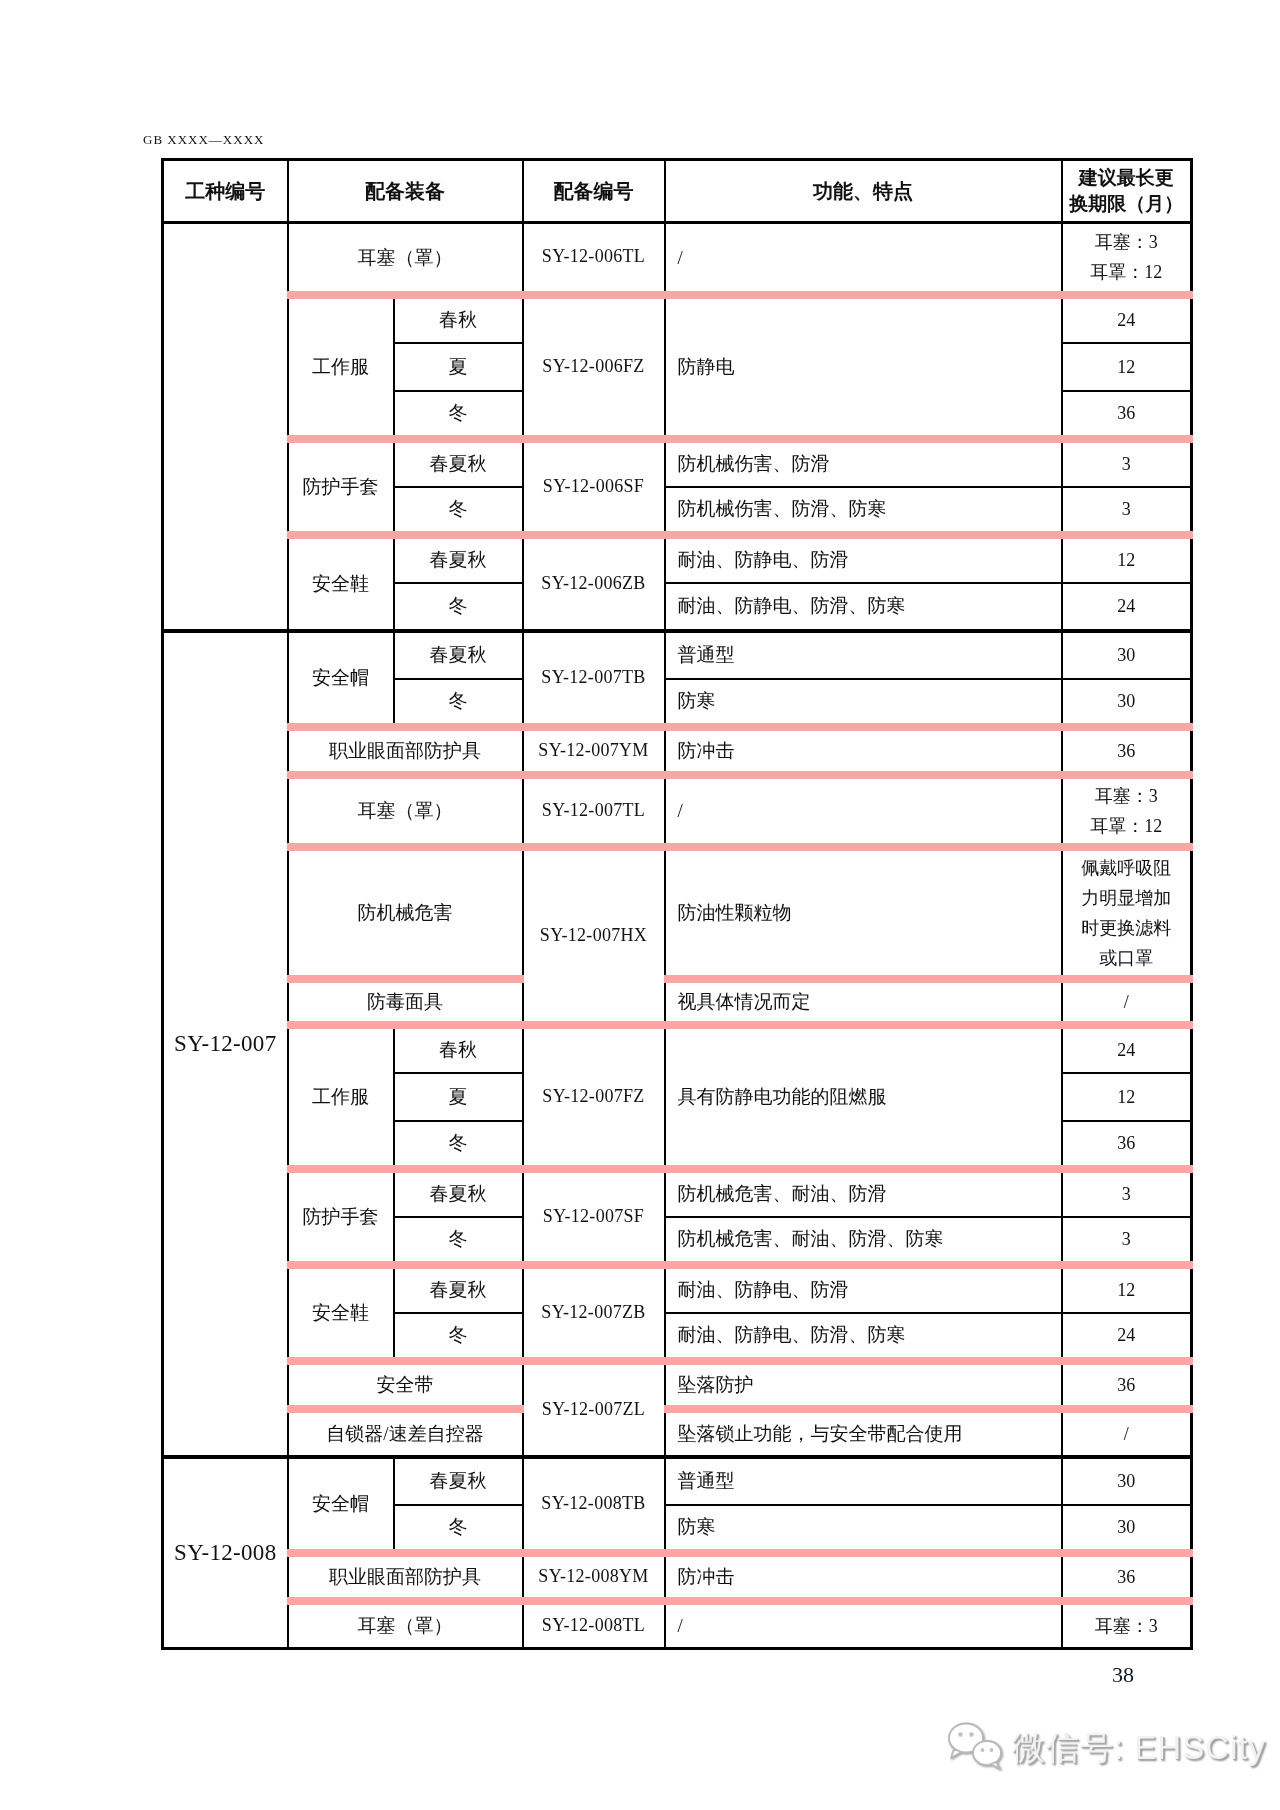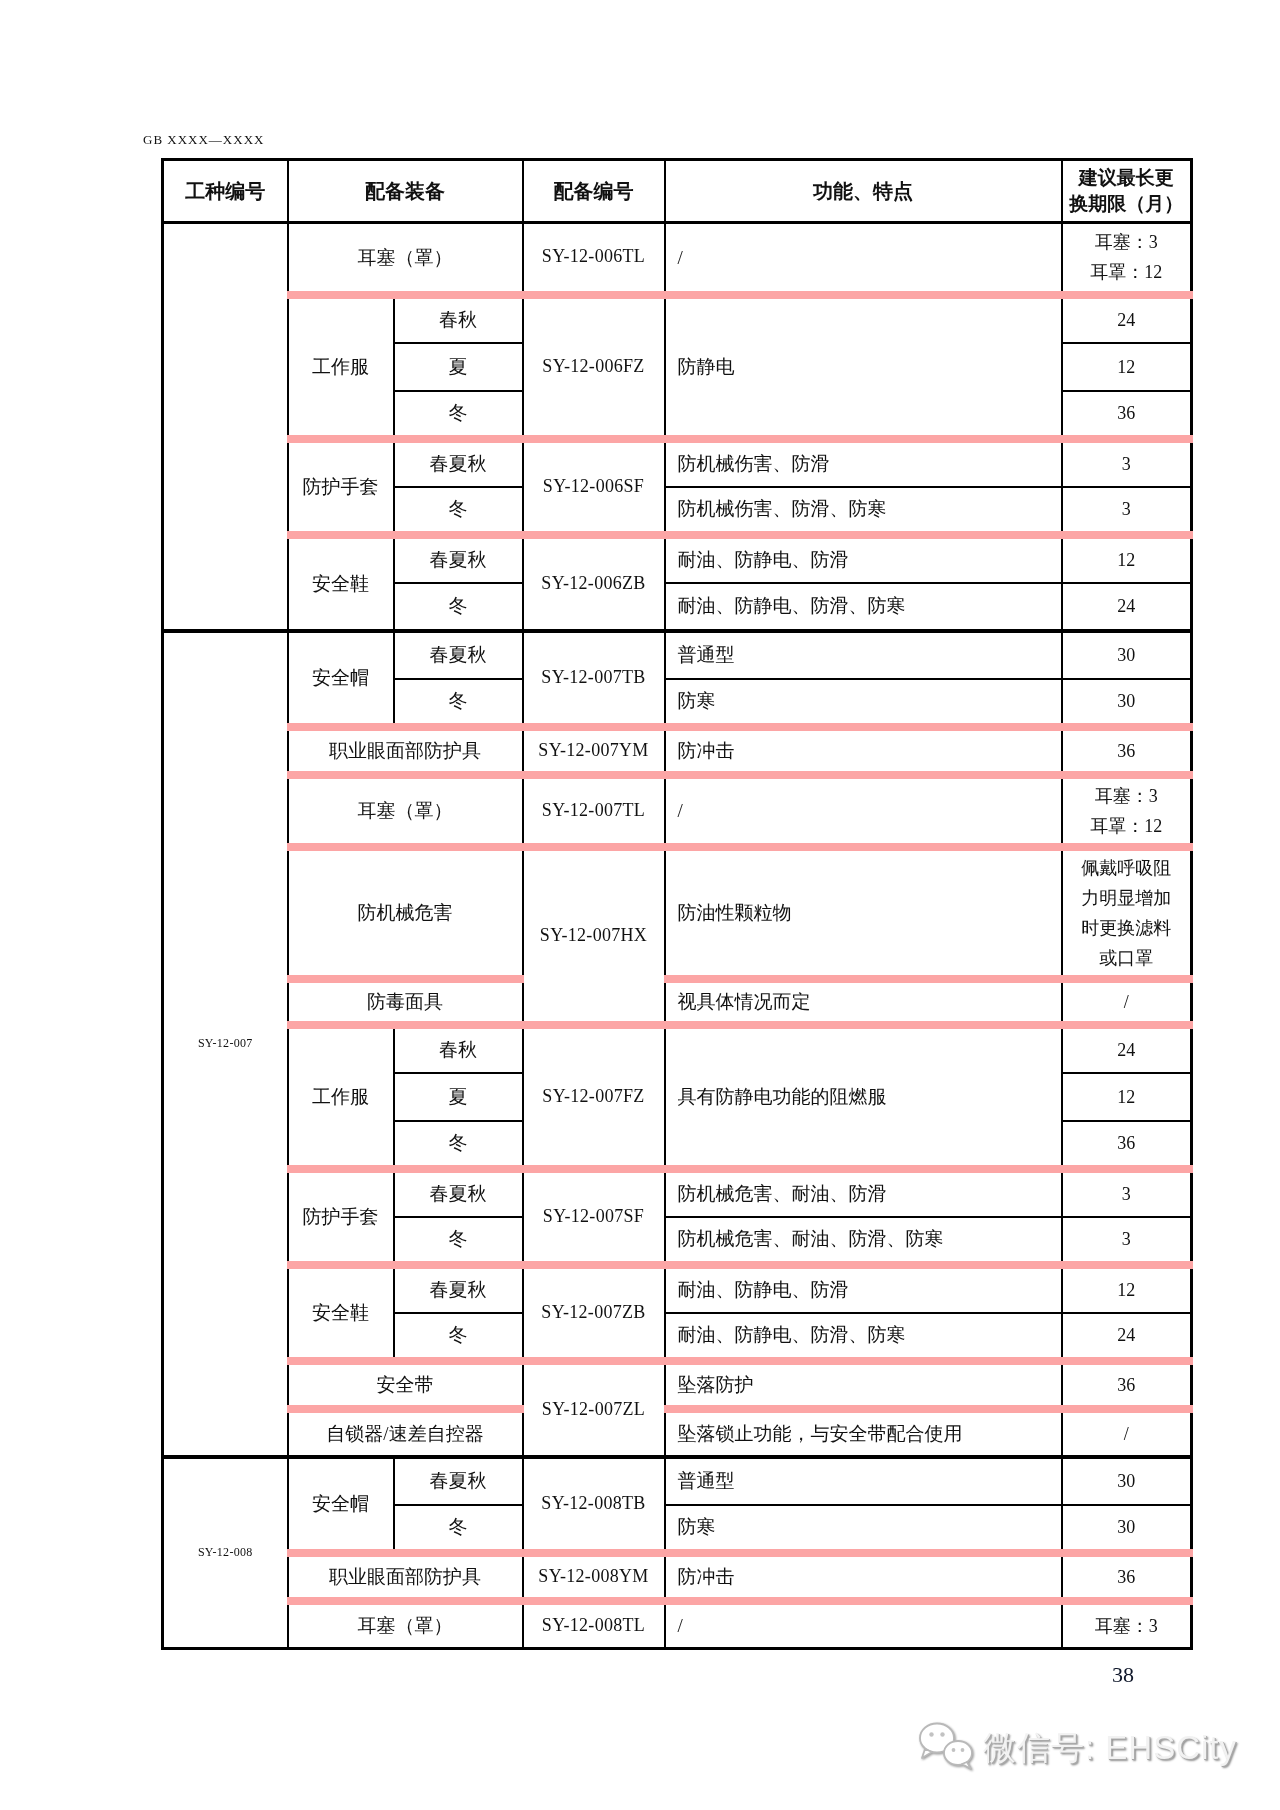--- a/index.html
+++ b/index.html
@@ -27,26 +27,26 @@
   }
   .ppe-table thead th{
     font-weight:bold;font-size:20px;height:56px;border-bottom:3px solid #000;
   }
   .ppe-table thead th.h-last{font-size:19px;line-height:26px;}
   tr.sec td{border-top:4px solid #000;}
   tr.grp td{border-top:8px solid #fca5a5;}
   td.code{font-size:18px;letter-spacing:0.3px;}
   td.func{text-align:left;padding-left:12px;}
   td.months{font-size:18px;line-height:30px;}
-  td.worker{font-size:12px;letter-spacing:0.3px;}
+  td.worker{font-size:23px;letter-spacing:0.3px;}
   .page-number{
     position:absolute;left:1112px;top:1662px;font-size:22px;color:#0f172a;
   }
   .footer{
-    position:absolute;left:917px;top:1718px;height:60px;
+    position:absolute;left:946px;top:1718px;height:60px;
     display:flex;align-items:center;
   }
   .footer .wechat-text{
     font-family:"Liberation Sans","DejaVu Sans",sans-serif;
     font-size:33px;letter-spacing:1px;margin-left:8px;
     color:#f2f2f2;
     text-shadow:1px 1px 0 #a8a8a8,2px 2px 2px #8f8f8f,-1px -1px 0 #ffffff;
   }
   .wechat-svg{filter:drop-shadow(1px 1px 1px #9a9a9a);}
 </style>

